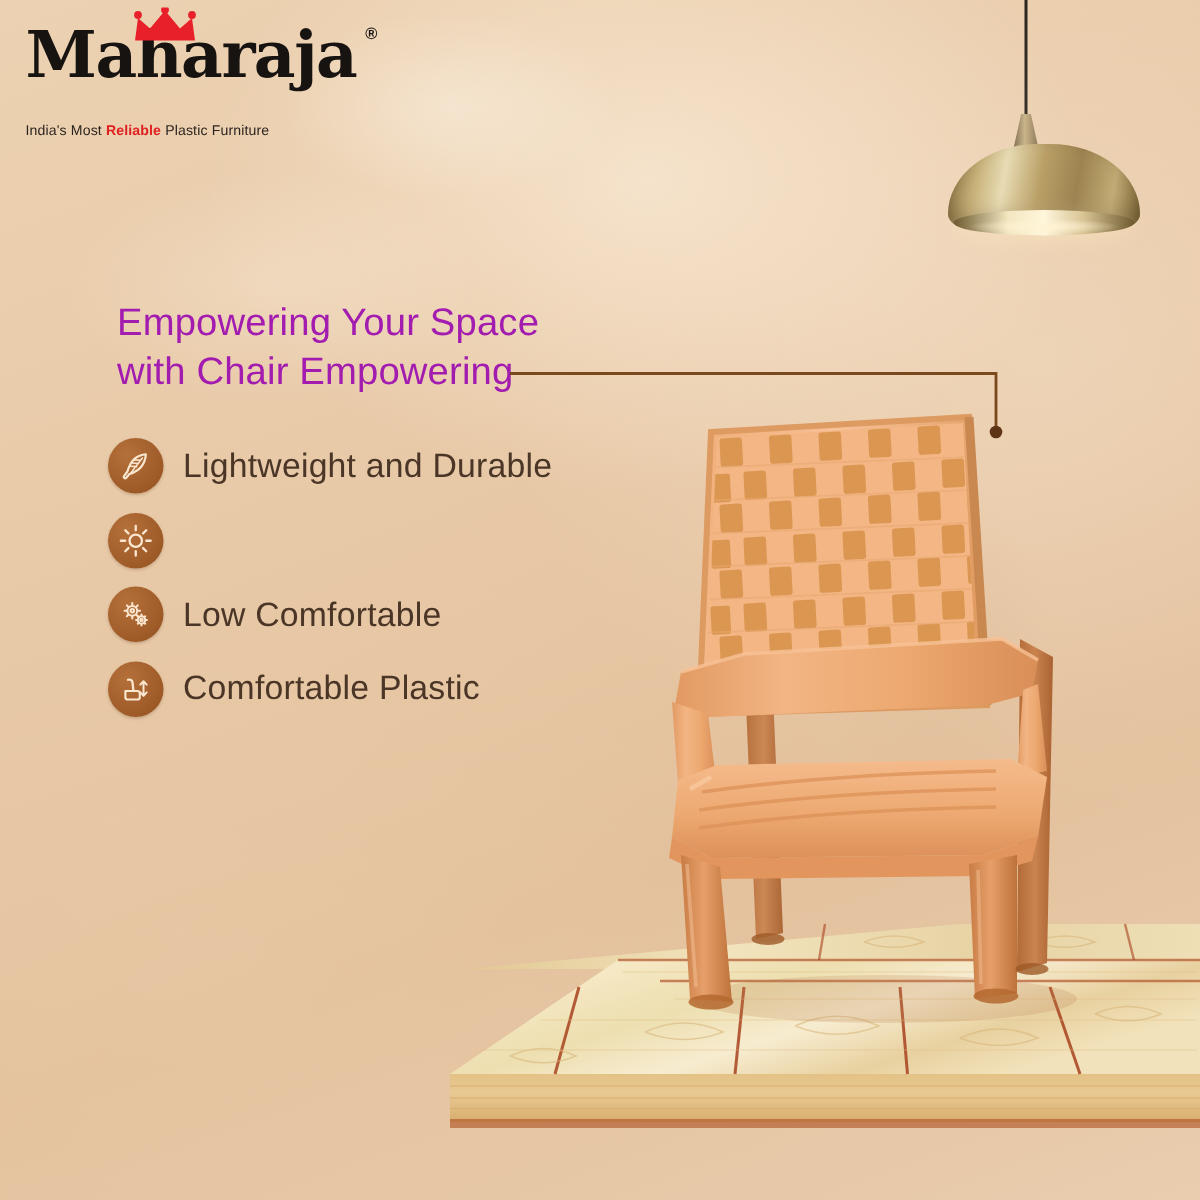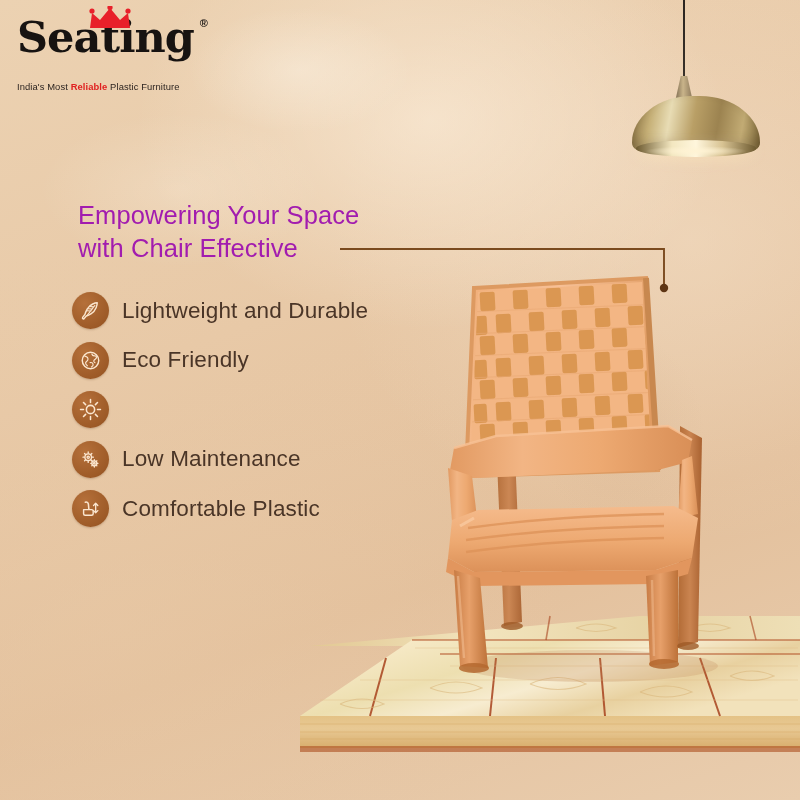--- a/index.html
+++ b/index.html
@@ -118,21 +118,21 @@
   #chair { position:absolute; left:430px; top:270px; width:330px; height:420px; }
   #chair svg { display:block; }
 </style>
 </head>
 <body>
 
 <div id="wall"></div>
 
 <div id="logo">
   <div class="logo-word">
-    <span>Seating</span>
+    <span>Maharaja</span>
     <span class="crown">
       <svg viewBox="0 0 44 24" width="44" height="24">
         <path d="M2 22 L4 7 L12 14 L22 2 L32 14 L40 7 L42 22 Z" fill="#e8202a"></path>
         <circle cx="4" cy="5" r="2.6" fill="#e8202a"></circle>
         <circle cx="22" cy="1.5" r="2.6" fill="#e8202a"></circle>
         <circle cx="40" cy="5" r="2.6" fill="#e8202a"></circle>
       </svg>
     </span>
     <span class="reg">®</span>
   </div>
@@ -144,21 +144,21 @@
 <div id="lamp">
   <div class="lamp-cord"></div>
   <div class="lamp-neck"></div>
   <div class="lamp-shade"></div>
   <div class="lamp-rim"></div>
   <div class="lamp-glow"></div>
 </div>
 
 <div id="headline">
   <div>Empowering Your Space</div>
-  <div>with Chair Effective</div>
+  <div>with Chair Empowering</div>
 </div>
 
 <div id="connector">
   <svg viewBox="0 0 340 70" width="340" height="70">
     <path d="M0 17 L324 17 L324 53" fill="none" stroke="#7a4a1e" stroke-width="1.9"></path>
     <circle cx="324" cy="56" r="4.2" fill="#5e3514"></circle>
   </svg>
 </div>
 
 <div id="features">
@@ -166,31 +166,20 @@
   <div class="feat">
     <span class="feat-icon">
       <svg viewBox="0 0 24 24" width="23" height="23">
         <path d="M19 4c-1.5 0-7.5 1-10.5 6.5C6.8 13.7 6.2 16 6.2 16l-2.4 3.2a1 1 0 0 0 1.5 1.3l2.3-2.8s2.4-.5 5.2-2.4C18 12.1 19 6 19 4z" fill="none" stroke="#fbe6cf" stroke-width="1.5" stroke-linejoin="round"></path>
         <path d="M16.6 6.6 8.3 17.3M15.4 8.2l-4.6-.3M14 10.4l-4.6-.3M12.6 12.6 8 12.3" fill="none" stroke="#fbe6cf" stroke-width="1.1" stroke-linecap="round"></path>
       </svg>
     </span>
     <span class="feat-label">Lightweight and Durable</span>
   </div>
 
-  <div class="feat">
-    <span class="feat-icon">
-      <svg viewBox="0 0 24 24" width="23" height="23">
-        <circle cx="12" cy="12" r="8.6" fill="none" stroke="#fbe6cf" stroke-width="1.5"></circle>
-        <path d="M6.2 7.4c2.2.6 3.4 2 3.1 3.6-.3 1.6-2 1.8-2.4 3.3-.3 1.2.6 2.3 1.8 3.2" fill="none" stroke="#fbe6cf" stroke-width="1.2" stroke-linecap="round"></path>
-        <path d="M13.4 5.2c.4 1.4 1.6 2 2.9 1.9 1.3-.1 2 .7 1.9 1.9-.1 1.3-1.6 1.6-2.4 2.6-.8 1-.2 2.2.9 2.7" fill="none" stroke="#fbe6cf" stroke-width="1.2" stroke-linecap="round"></path>
-        <path d="M11.6 14.2c1.6-.3 2.8.4 3.1 1.6.3 1.2-.5 2.3-1.8 2.9" fill="none" stroke="#fbe6cf" stroke-width="1.2" stroke-linecap="round"></path>
-      </svg>
-    </span>
-    <span class="feat-label">Eco Friendly</span>
-  </div>
 
   <div class="feat">
     <span class="feat-icon">
       <svg viewBox="0 0 24 24" width="23" height="23">
         <circle cx="12" cy="12" r="4.3" fill="none" stroke="#fbe6cf" stroke-width="1.6"></circle>
         <g stroke="#fbe6cf" stroke-width="1.6" stroke-linecap="round">
           <path d="M12 1.6v3.1M12 19.3v3.1M1.6 12h3.1M19.3 12h3.1"></path>
           <path d="M4.7 4.7l2.2 2.2M17.1 17.1l2.2 2.2M19.3 4.7l-2.2 2.2M6.9 17.1l-2.2 2.2"></path>
         </g>
       </svg>
@@ -203,21 +192,21 @@
         <g fill="none" stroke="#fbe6cf" stroke-width="1.4">
           <circle cx="9.6" cy="9.6" r="3.4"></circle>
           <circle cx="9.6" cy="9.6" r="1.2"></circle>
           <path d="M9.6 4.2v1.4M9.6 13.6V15M4.2 9.6h1.4M13.6 9.6H15M5.8 5.8l1 1M12.4 12.4l1 1M13.4 5.8l-1 1M6.8 12.4l-1 1" stroke-linecap="round"></path>
           <circle cx="16" cy="16" r="2.6"></circle>
           <circle cx="16" cy="16" r=".9"></circle>
           <path d="M16 12.2v1.1M16 18.7v1.1M12.2 16h1.1M18.7 16h1.1M13.4 13.4l.8.8M17.8 17.8l.8.8M18.6 13.4l-.8.8M14.2 17.8l-.8.8" stroke-linecap="round"></path>
         </g>
       </svg>
     </span>
-    <span class="feat-label">Low Maintenance</span>
+    <span class="feat-label">Low Comfortable</span>
   </div>
 
 
   <div class="feat">
     <span class="feat-icon">
       <svg viewBox="0 0 24 24" width="23" height="23">
         <path d="M6.6 5.4c1.6-.5 3 .3 3.2 2.1l.5 5.2" fill="none" stroke="#fbe6cf" stroke-width="1.6" stroke-linecap="round"></path>
         <path d="M4.8 13.2h8.4c.9 0 1.6.8 1.6 1.7v2.6c0 .9-.7 1.6-1.6 1.6H6.4c-.9 0-1.6-.7-1.6-1.6z" fill="none" stroke="#fbe6cf" stroke-width="1.5" stroke-linejoin="round"></path>
         <path d="M17.4 6.6v9.8M19.6 8.8l-2.2-2.4-2.2 2.4M19.6 14.2l-2.2 2.4-2.2-2.4" fill="none" stroke="#fbe6cf" stroke-width="1.4" stroke-linecap="round" stroke-linejoin="round"></path>
       </svg>

